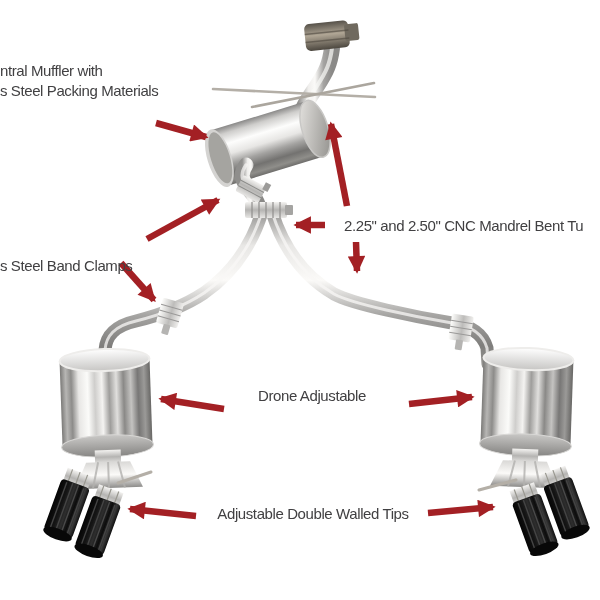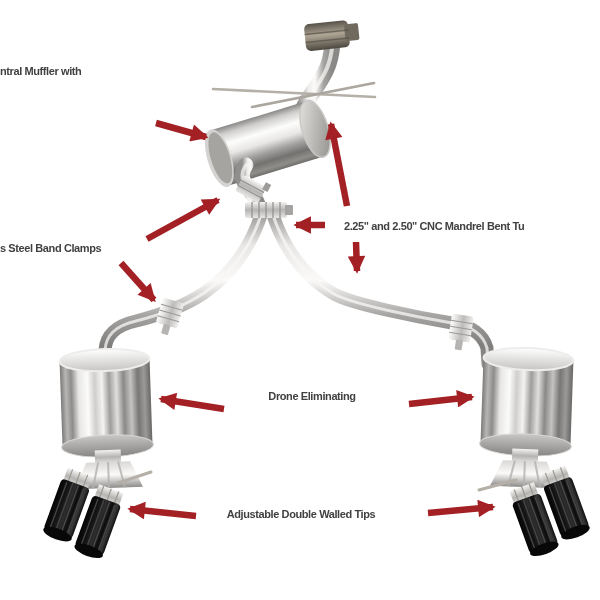--- a/index.html
+++ b/index.html
@@ -6,22 +6,22 @@
   body{
     width:600px;height:600px;position:relative;overflow:hidden;
     background:#ffffff;
     font-family:"Liberation Sans",sans-serif;
   }
   #stage{position:absolute;left:0;top:0;width:600px;height:600px;}
   svg{position:absolute;left:0;top:0;}
   .label{
     position:absolute;
     color:#414042;
-    font-weight:700;
-    font-size:11px;
+    font-weight:400;
+    font-size:15px;
     line-height:20px;
     letter-spacing:-0.4px;
     white-space:nowrap;
     z-index:5;
   }
   .label.center{text-align:center;transform:translateX(-50%);}
 </style>
 </head>
 <body>
 
@@ -270,31 +270,32 @@
     <path d="M356,242 L357,271" marker-end="url(#ah)"></path>
     <path d="M224,409 L161,399" marker-end="url(#ah)"></path>
     <path d="M409,404 L472,397" marker-end="url(#ah)"></path>
     <path d="M196,516 L130,509" marker-end="url(#ah)"></path>
     <path d="M428,513 L493,507" marker-end="url(#ah)"></path>
   </g>
 </svg>
 
 <div class="label" style="left:0px;top:61px;">
   <div>ntral Muffler with</div>
-</div>
-
-<div class="label" style="left:0px;top:238px;">
+  <div>s Steel Packing Materials</div>
+</div>
+
+<div class="label" style="left:0px;top:256px;">
   <div>s Steel Band Clamps</div>
 </div>
 
 <div class="label" style="left:344px;top:216px;">
   <div>2.25" and 2.50" CNC Mandrel Bent Tu</div>
 </div>
 
 <div class="label center" style="left:312px;top:386px;">
-  <div>Drone Eliminating</div>
-</div>
-
-<div class="label center" style="left:301px;top:504px;text-align:center;">
+  <div>Drone Adjustable</div>
+</div>
+
+<div class="label center" style="left:313px;top:504px;text-align:center;">
   <div>Adjustable Double Walled Tips</div>
 </div>
 
 </div>
 
 </body></html>

